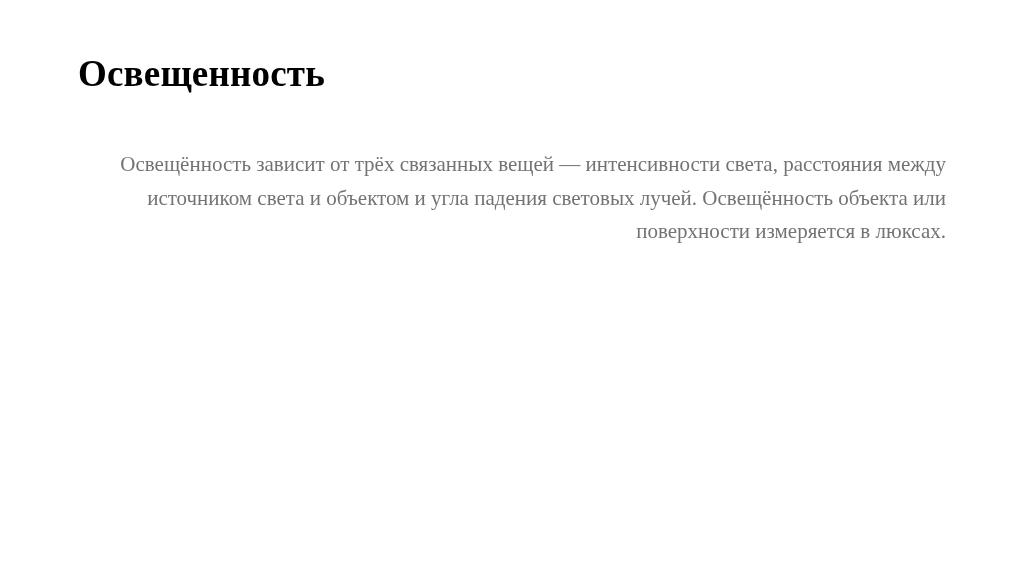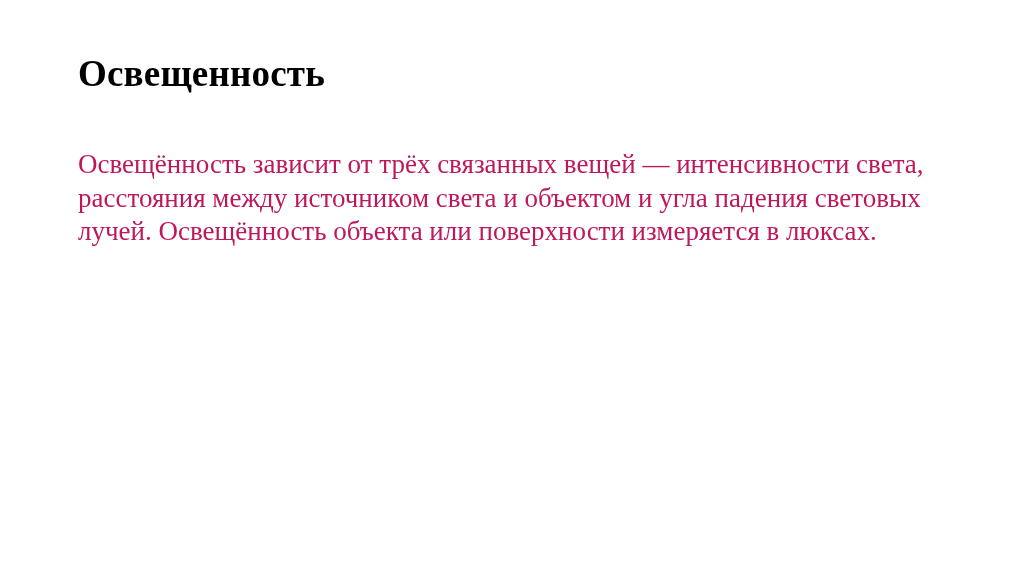--- a/index.html
+++ b/index.html
@@ -34,25 +34,25 @@
     margin: 0;
   }
   .slide-body {
     position: absolute;
     left: 78px;
     top: 148px;
     width: 868px;
   }
   .body-paragraph {
     font-family: "Liberation Serif", serif;
-    font-size: 27px;
+    font-size: 21px;
     line-height: 33.5px;
-    color: #be185d;
+    color: #737373;
     margin: 0 0 14px 0;
-    text-align: left;
+    text-align: right;
   }
   .body-paragraph:last-child {
     margin-bottom: 0;
   }
 </style>
 </head>
 <body>
 
 <div class="slide">
 

